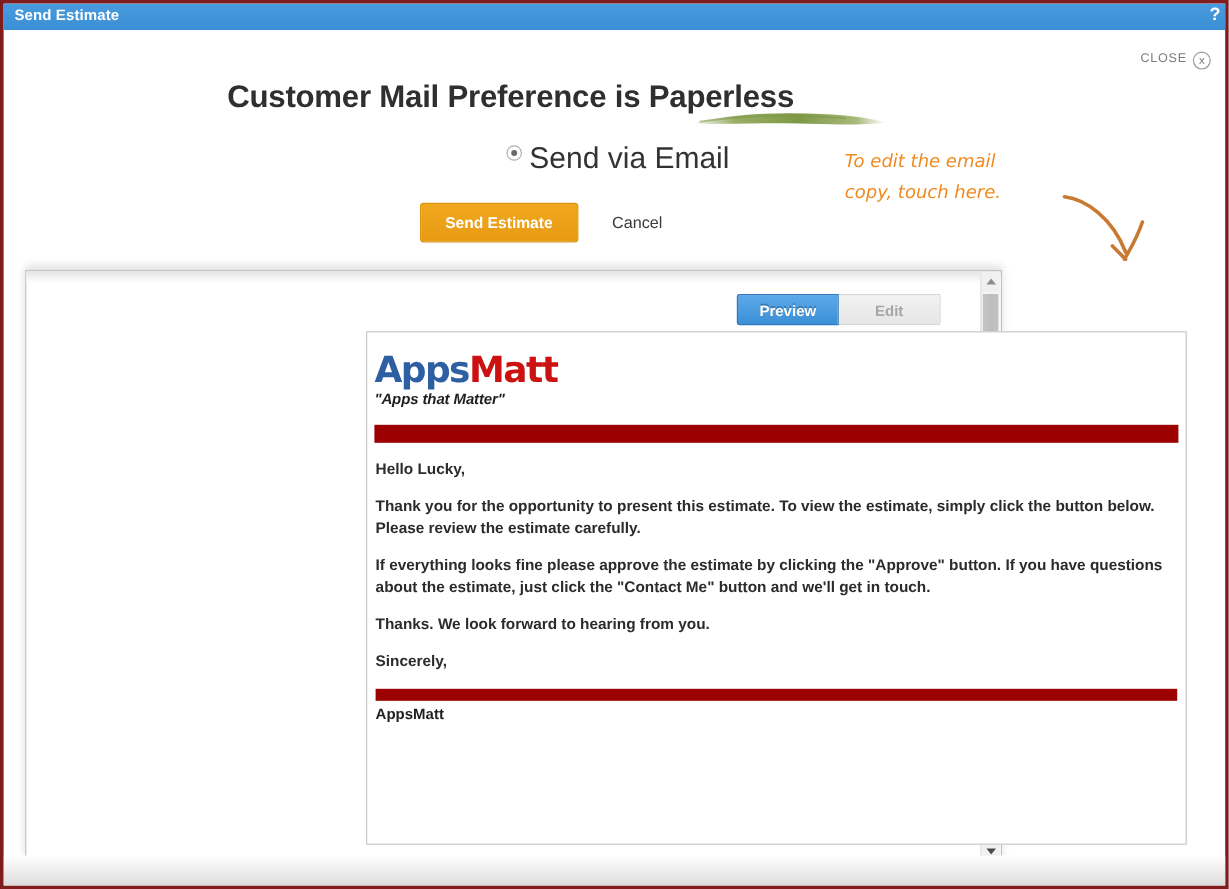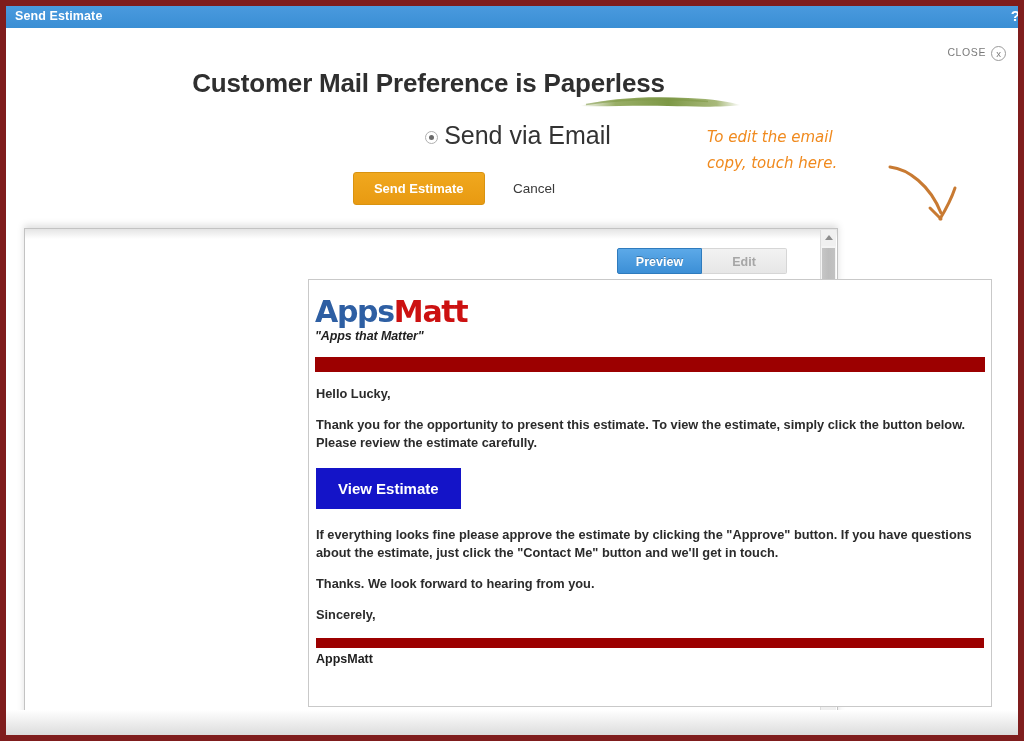--- a/index.html
+++ b/index.html
@@ -12,21 +12,21 @@
     -webkit-font-smoothing: antialiased;
   }
 
   #app {
     position: relative;
     width: 1024px;
     height: 741px;
     overflow: hidden;
     background: #ffffff;
     box-sizing: border-box;
-    border: 6px solid #7f1d1d;
+    border: 3px solid #7f1d1d;
   }
 
   
   .titlebar {
     position: absolute;
     left: 0; top: 0;
     width: 1024px;
     height: 22px;
     background: #3c92d8;
     background: linear-gradient(to bottom, #4a9ade 0%, #3a8fd4 100%);
@@ -102,21 +102,21 @@
 
   
   .radio-row {
     position: absolute;
     left: 0; top: 115px;
     width: 1024px;
     text-align: center;
   }
   .radio-inner {
     display: inline-flex;
-    align-items: center;
+    align-items: flex-start;
     gap: 6px;
     cursor: pointer;
   }
   .radio-dot {
     width: 13px; height: 13px;
     border-radius: 50%;
     border: 1px solid #b0b0b0;
     background: #fff;
     position: relative;
     box-sizing: border-box;
@@ -499,21 +499,20 @@
         <div class="logo-block">
           <div class="logo-text"><span class="logo-apps">Apps</span><span class="logo-matt">Matt</span></div>
           <div class="logo-tagline">"Apps that Matter"</div>
         </div>
 
         <div class="red-band"></div>
 
         <div class="email-body">
           <div class="email-para">Hello Lucky,</div>
           <div class="email-para">Thank you for the opportunity to present this estimate. To view the estimate, simply click the button below. Please review the estimate carefully.</div>
-          <div><span class="btn-view">View Estimate</span></div>
           <div class="email-para">If everything looks fine please approve the estimate by clicking the "Approve" button. If you have questions about the estimate, just click the "Contact Me" button and we'll get in touch.</div>
           <div class="email-para">Thanks. We look forward to hearing from you.</div>
           <div class="email-para">Sincerely,</div>
           <div class="sig-band"></div>
           <div class="sig-name">AppsMatt</div>
         </div>
 
       </div>
     </div>
   </div>

